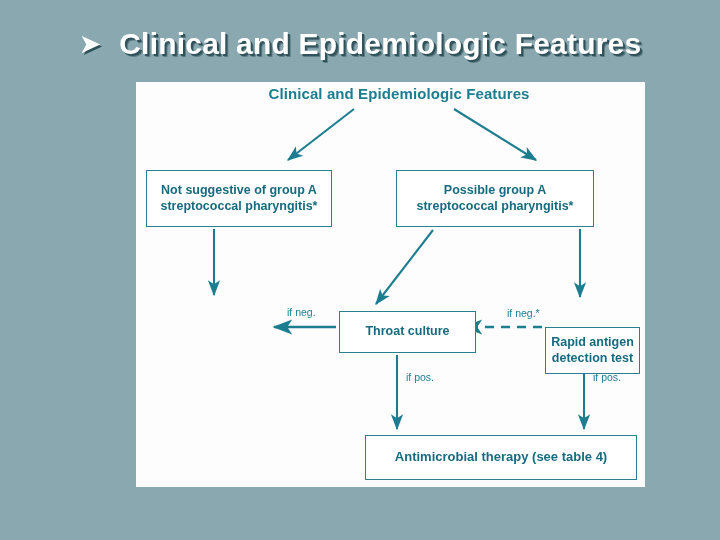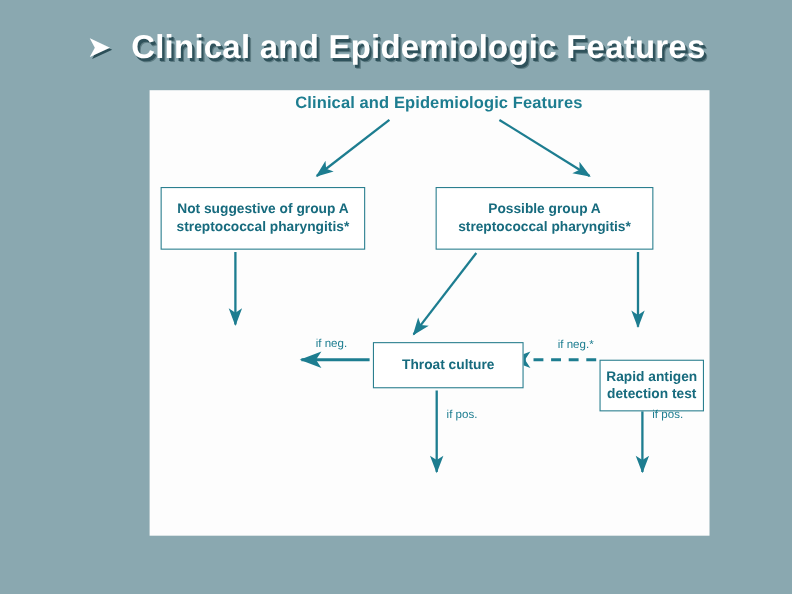--- a/index.html
+++ b/index.html
@@ -167,20 +167,21 @@
 
   <div class="abs node" id="node-possible">Possible group A streptococcal pharyngitis*</div>
 
   <div class="abs node" id="node-not-suggestive">Not suggestive of group A streptococcal pharyngitis*</div>
 
 
   <div class="abs node" id="node-throat-culture">Throat culture</div>
 
   <div class="abs node" id="node-rapid-antigen">Rapid antigen detection test</div>
 
+  <div class="abs node" id="node-antimicrobial">Antimicrobial therapy (see table 4)</div>
 
   <div class="abs edge-label" id="label-if-neg">if neg.</div>
 
   <div class="abs edge-label" id="label-if-neg-star">if neg.*</div>
 
   <div class="abs edge-label" id="label-if-pos-left">if pos.</div>
 
   <div class="abs edge-label" id="label-if-pos-right">if pos.</div>
 
 </div>

